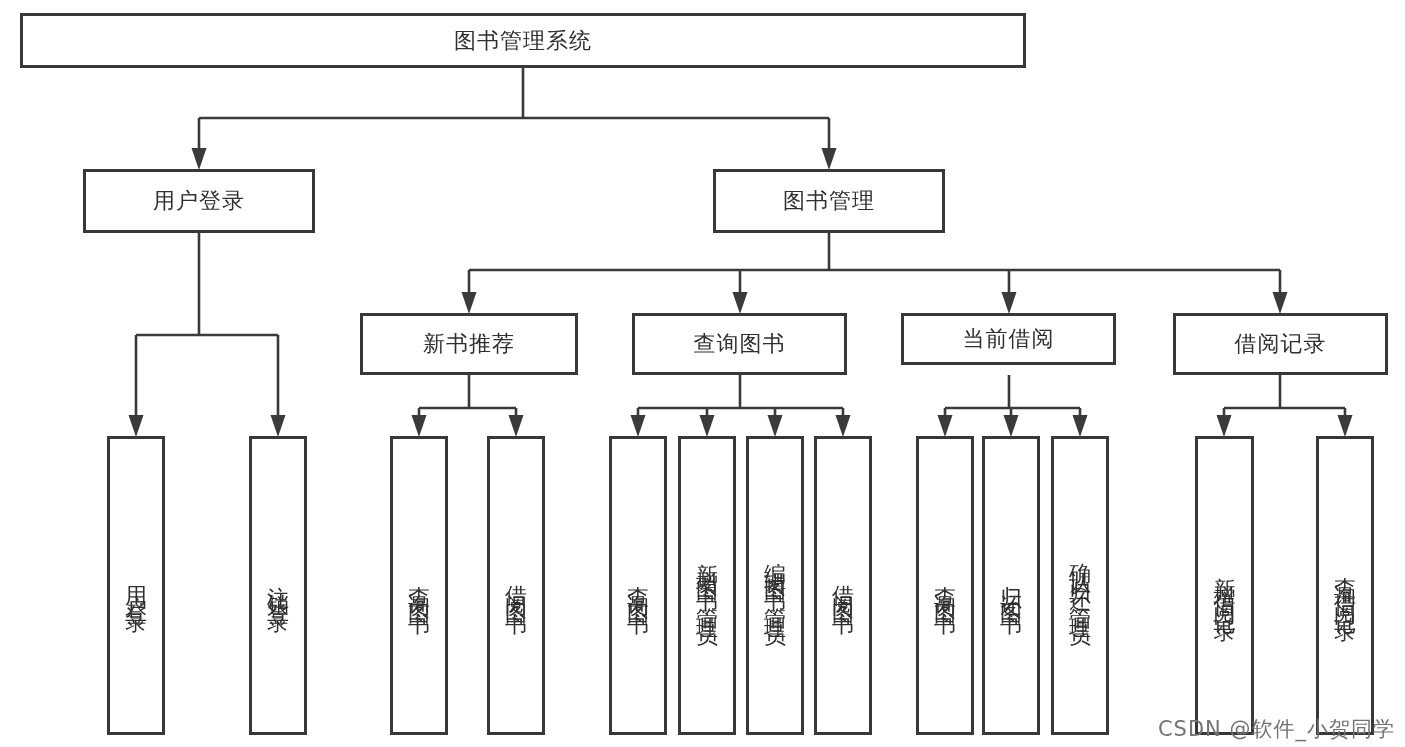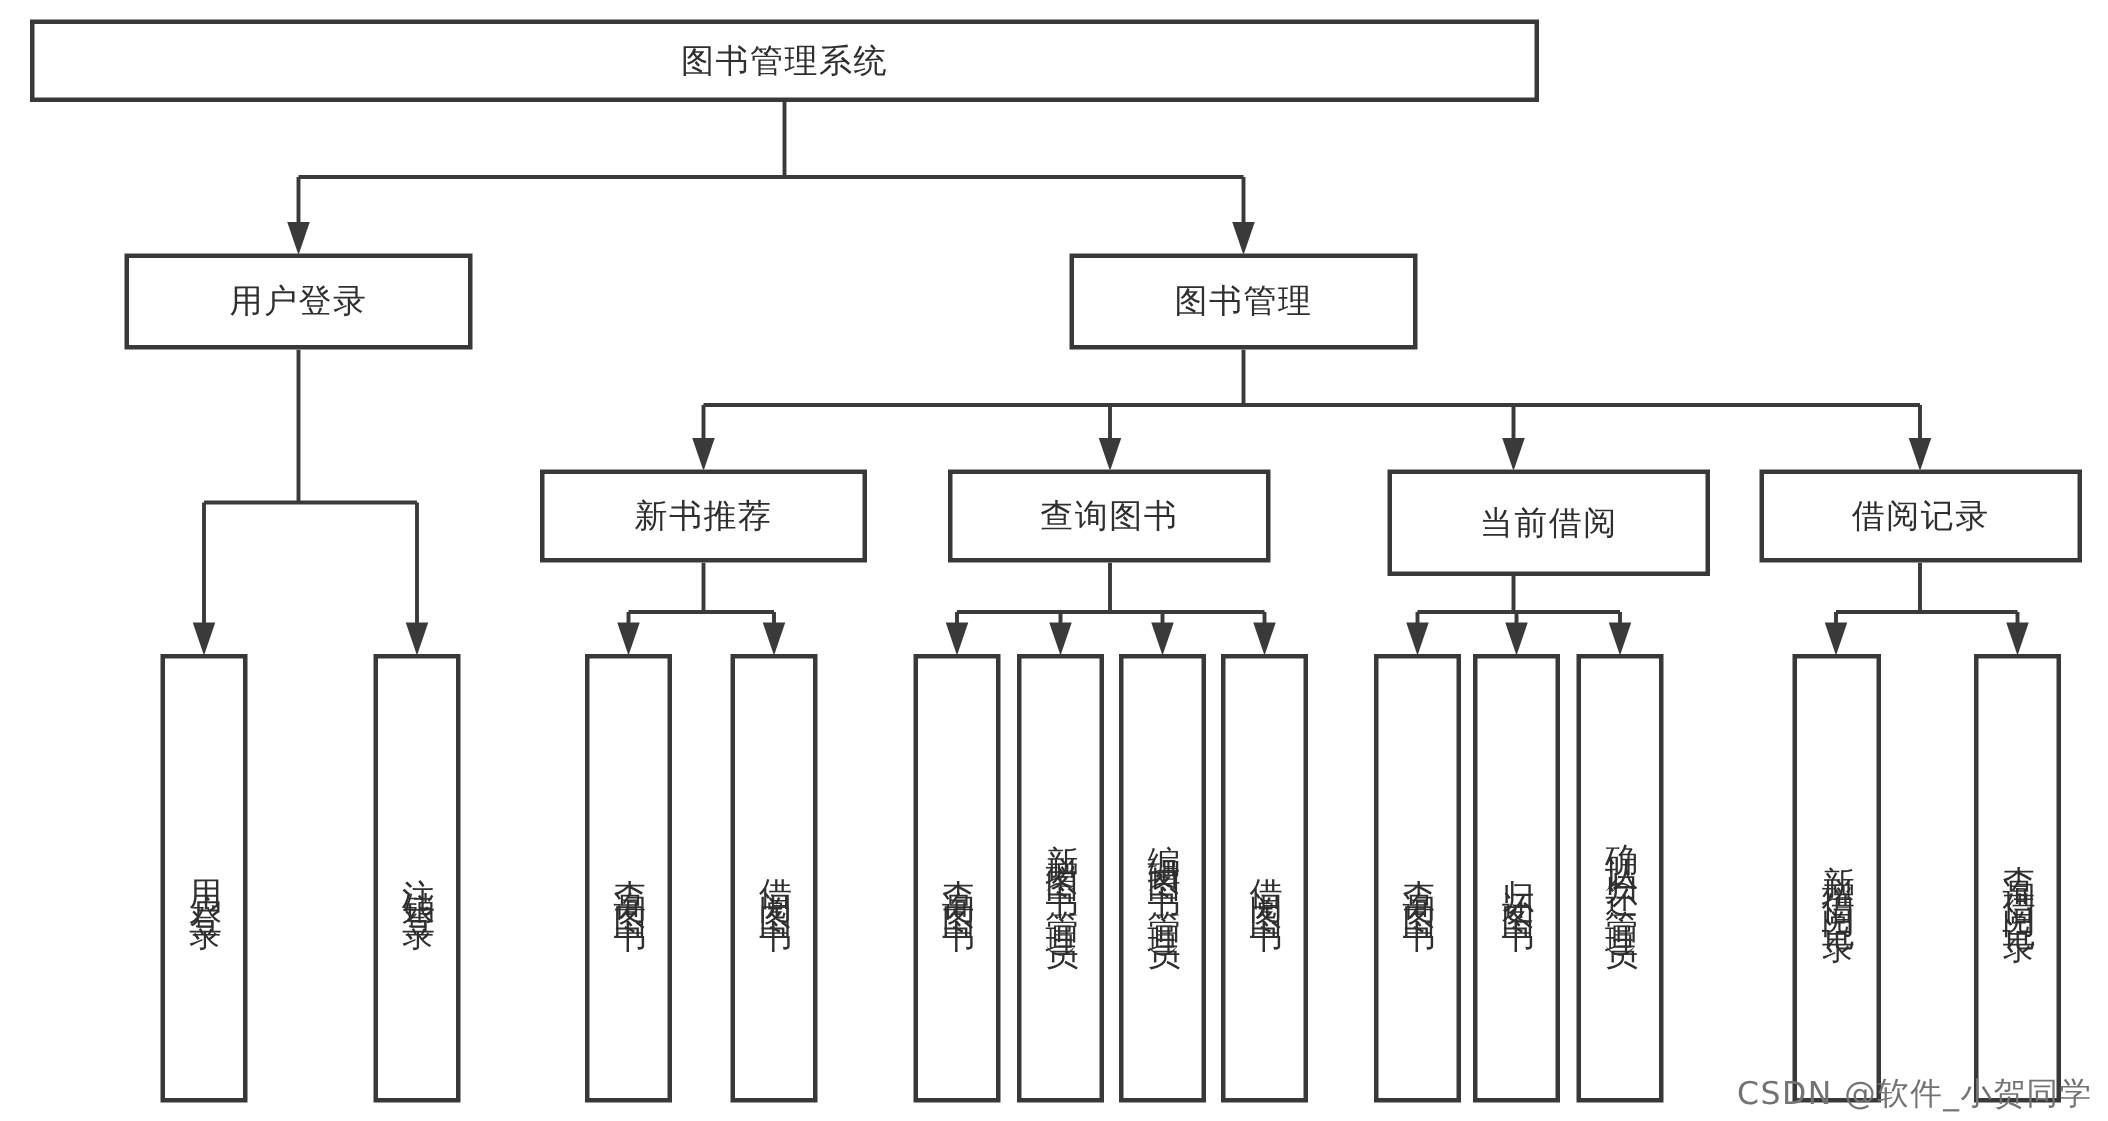--- a/index.html
+++ b/index.html
@@ -111,21 +111,21 @@
   <div class="node h" style="left:360px; top:313px; width:218px; height:62px;">
     <span class="label">新书推荐</span>
   </div>
 
   <div class="node h" style="left:713px; top:169px; width:232px; height:64px;">
     <span class="label">图书管理</span>
   </div>
   <div class="node h" style="left:632px; top:313px; width:215px; height:62px;">
     <span class="label">查询图书</span>
   </div>
-  <div class="node h" style="left:901px; top:313px; width:215px; height:71px;margin-left:24px;">
+  <div class="node h" style="left:901px; top:313px; width:215px; height:52px;">
     <span class="label">当前借阅</span>
   </div>
   <div class="node h" style="left:1173px; top:313px; width:215px; height:62px;">
     <span class="label">借阅记录</span>
   </div>
 
   <div class="node leaf" style="left:107px; top:436px;">
     <span class="label">用户登录</span>
   </div>
   <div class="node leaf" style="left:249px; top:436px;">

